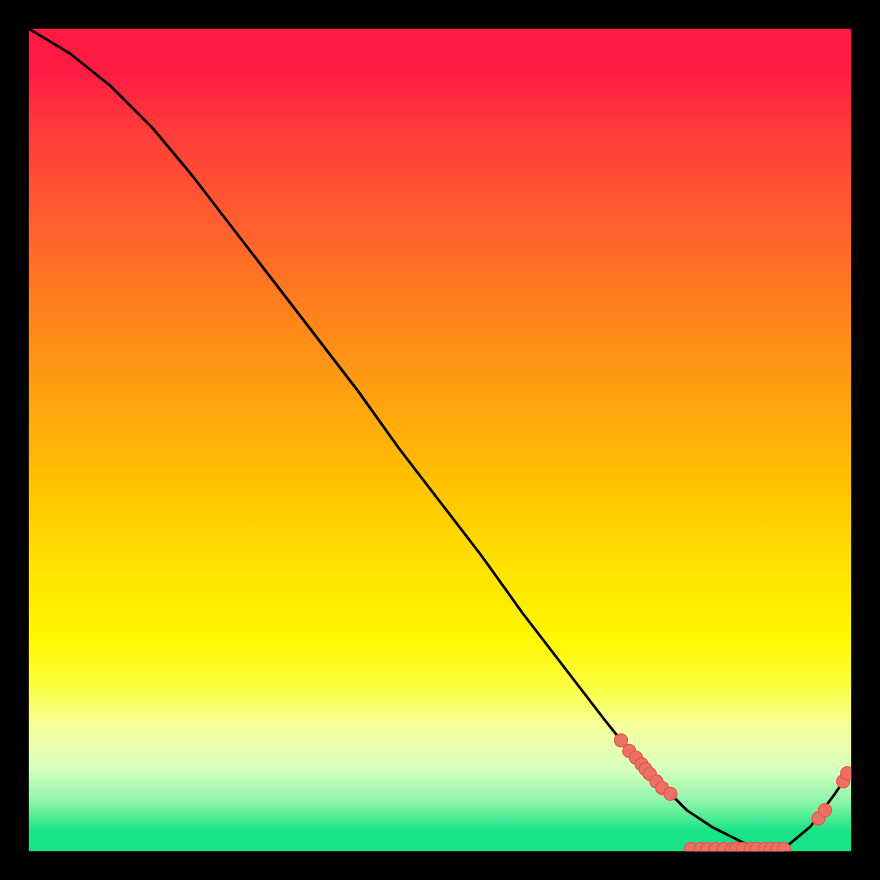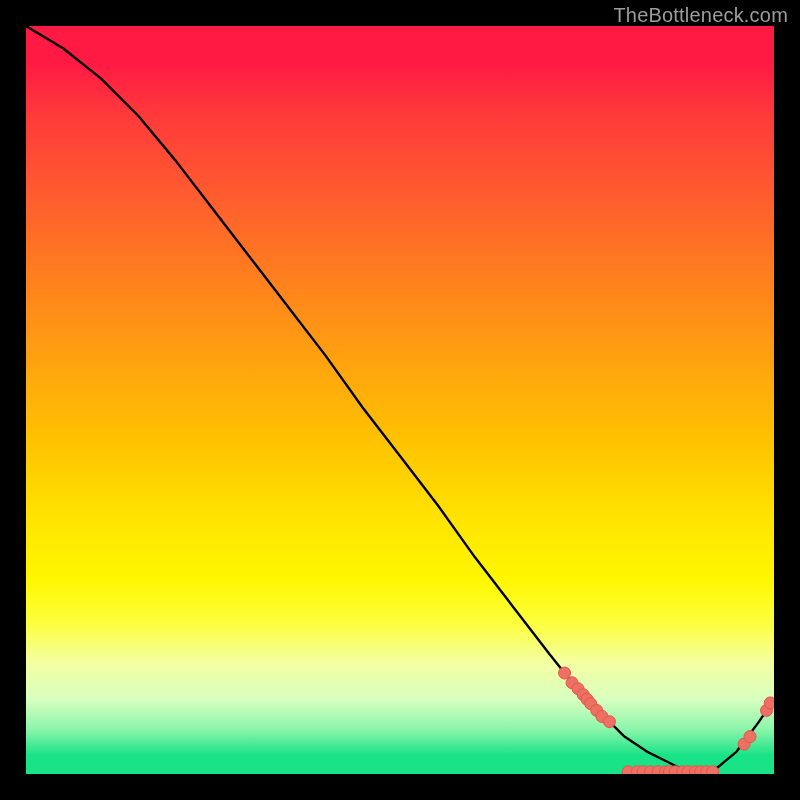--- a/index.html
+++ b/index.html
@@ -86,14 +86,13 @@
           <circle cx="680.68" cy="745.76" r="6" fill="#ec7063" stroke="#e55648" stroke-width="1"></circle>
           <circle cx="686.66" cy="745.76" r="6" fill="#ec7063" stroke="#e55648" stroke-width="1"></circle>
           <circle cx="718.08" cy="718.08" r="6" fill="#ec7063" stroke="#e55648" stroke-width="1"></circle>
           <circle cx="724.06" cy="710.60" r="6" fill="#ec7063" stroke="#e55648" stroke-width="1"></circle>
           <circle cx="740.52" cy="684.42" r="6" fill="#ec7063" stroke="#e55648" stroke-width="1"></circle>
           <circle cx="744.26" cy="676.94" r="6" fill="#ec7063" stroke="#e55648" stroke-width="1"></circle>
         </g>
     </svg>
   </div>
 
-  <div class="attrib">TheBottleneck.com</div>
 </div>
 
 </body></html>

